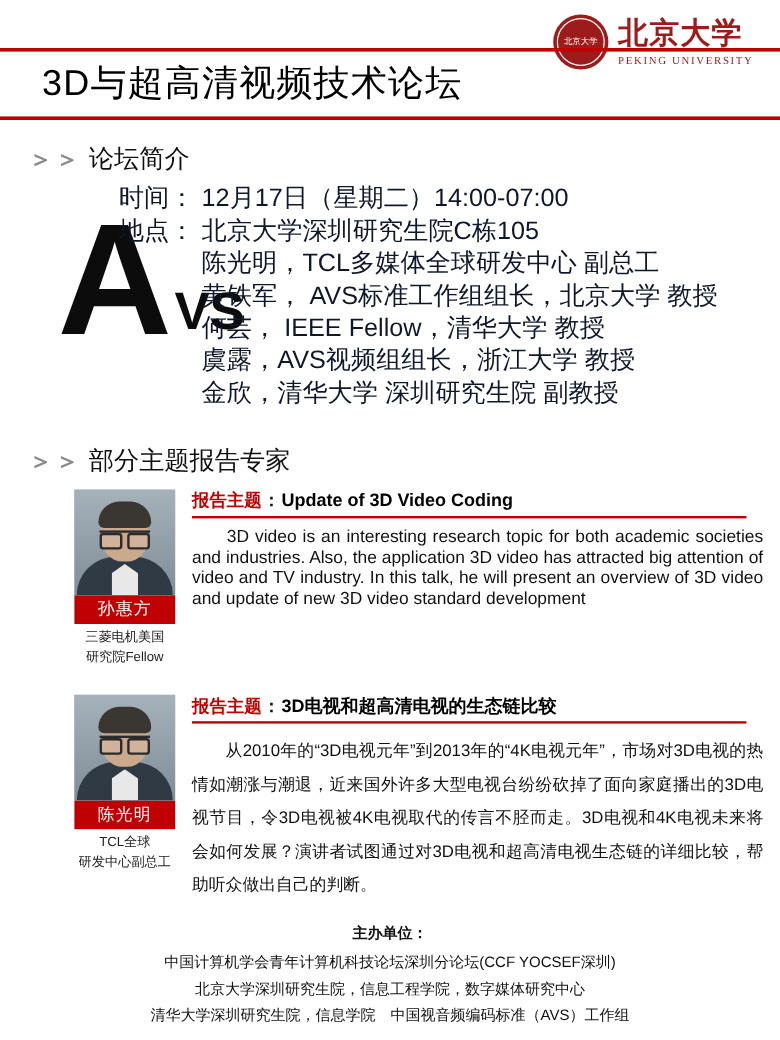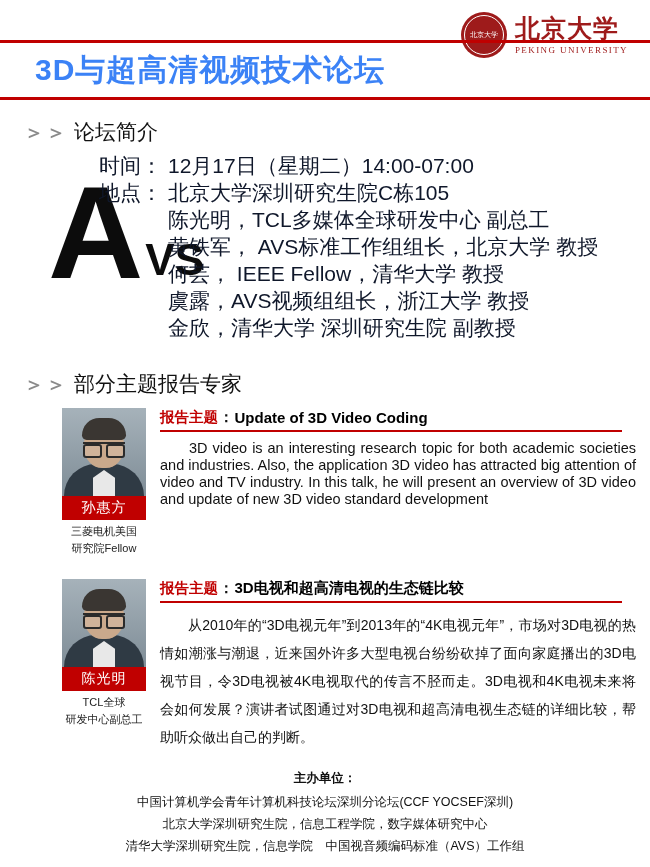--- a/index.html
+++ b/index.html
@@ -93,23 +93,23 @@
     background: #c00000;
     width: 650px;
   }
   .title-rule-bottom {
     height: 3px;
     background: #c00000;
     width: 650px;
   }
   .main-title {
     font-size: 30px;
-    font-weight: bold;
+    font-weight: normal;
     padding: 8px 0 8px 35px;
-    color: #3b82f6;
+    color: #000000;
     letter-spacing: 1px;
     line-height: 38px;
   }
 
   
   .section-head {
     display: flex;
     align-items: baseline;
     margin: 18px 0 4px 24px;
   }

